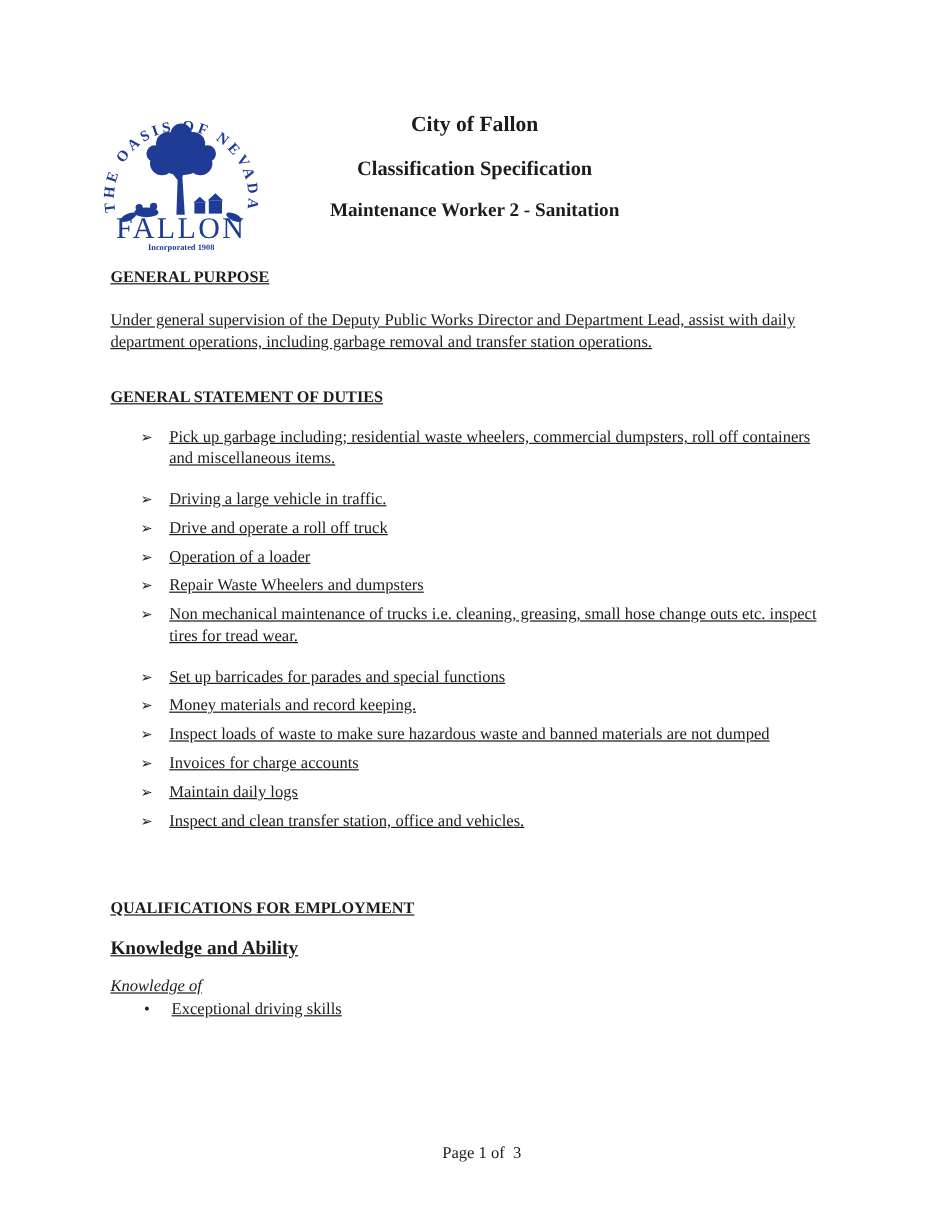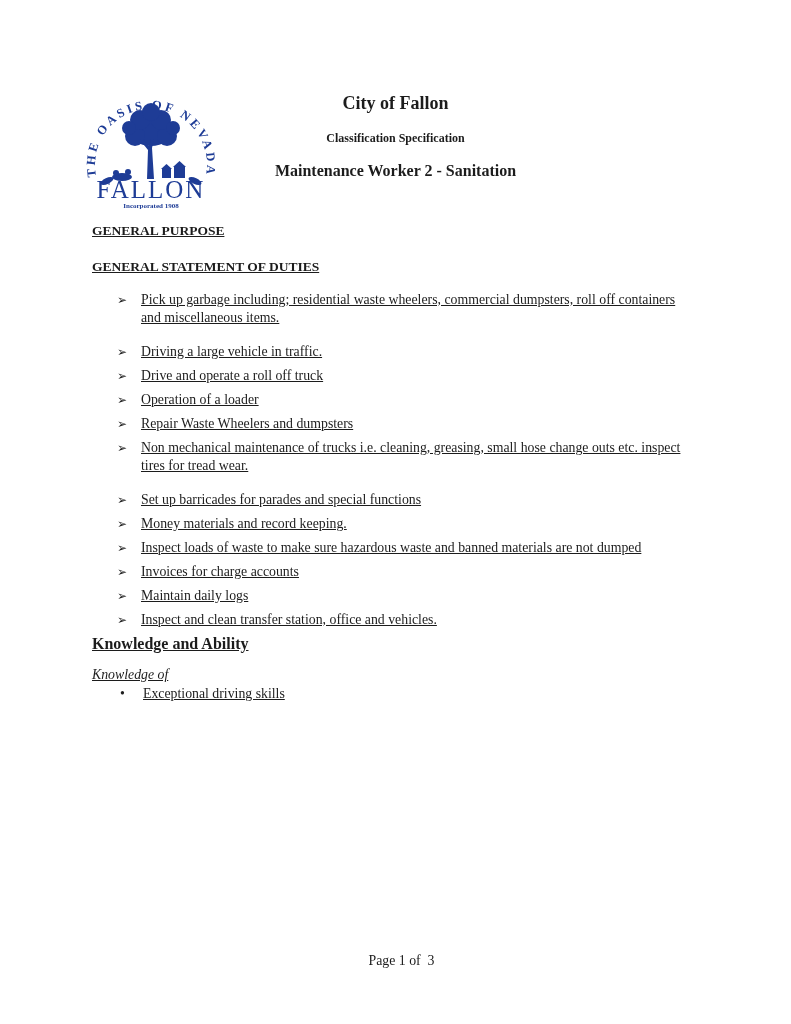--- a/index.html
+++ b/index.html
@@ -53,21 +53,21 @@
     left: 0;
     right: 0;
     text-align: center;
   }
   .doc-title {
     font-size: 18px;
     font-weight: bold;
     margin: 0 0 17px 0;
   }
   .doc-subtitle {
-    font-size: 12px;
+    font-size: 17px;
     font-weight: bold;
     margin: 0 0 16px 0;
   }
   .doc-position-title {
     font-size: 16px;
     font-weight: bold;
     margin: 0;
   }
 
   
@@ -199,38 +199,40 @@
 
   <header class="doc-header">
     <div class="doc-title">City of Fallon</div>
     <div class="doc-subtitle">Classification Specification</div>
     <div class="doc-position-title">Maintenance Worker 2 - Sanitation</div>
   </header>
 
   <main class="content">
 
     <h2 class="section-heading">GENERAL PURPOSE</h2>
+    <p class="body-para">Under general supervision of the Deputy Public Works Director and Department Lead, assist with daily department operations, including garbage removal and transfer station operations.</p>
 
     <h2 class="section-heading gsd-heading">GENERAL STATEMENT OF DUTIES</h2>
 
     <ul class="duties">
       <li class="extra-gap"><span class="arrow">➢</span><span>Pick up garbage including; residential waste wheelers, commercial dumpsters, roll off containers and miscellaneous items.</span></li>
       <li><span class="arrow">➢</span><span>Driving a large vehicle in traffic.</span></li>
       <li><span class="arrow">➢</span><span>Drive and operate a roll off truck</span></li>
       <li><span class="arrow">➢</span><span>Operation of a loader</span></li>
       <li><span class="arrow">➢</span><span>Repair Waste Wheelers and dumpsters</span></li>
       <li class="extra-gap"><span class="arrow">➢</span><span>Non mechanical maintenance of trucks i.e. cleaning, greasing, small hose change outs etc. inspect tires for tread wear.</span></li>
       <li><span class="arrow">➢</span><span>Set up barricades for parades and special functions</span></li>
       <li><span class="arrow">➢</span><span>Money materials and record keeping.</span></li>
       <li><span class="arrow">➢</span><span>Inspect loads of waste to make sure hazardous waste and banned materials are not dumped</span></li>
       <li><span class="arrow">➢</span><span>Invoices for charge accounts</span></li>
       <li><span class="arrow">➢</span><span>Maintain daily logs</span></li>
       <li><span class="arrow">➢</span><span>Inspect and clean transfer station, office and vehicles.</span></li>
     </ul>
 
+    <h2 class="qual-heading">QUALIFICATIONS FOR EMPLOYMENT</h2>
     <h3 class="qual-subheading">Knowledge and Ability</h3>
     <div class="knowledge-of">Knowledge of</div>
     <ul class="knowledge">
       <li><span class="dot">•</span><span>Exceptional driving skills</span></li>
     </ul>
 
   </main>
 
   <footer class="page-footer">
     <span>Page 1 of  3</span>

